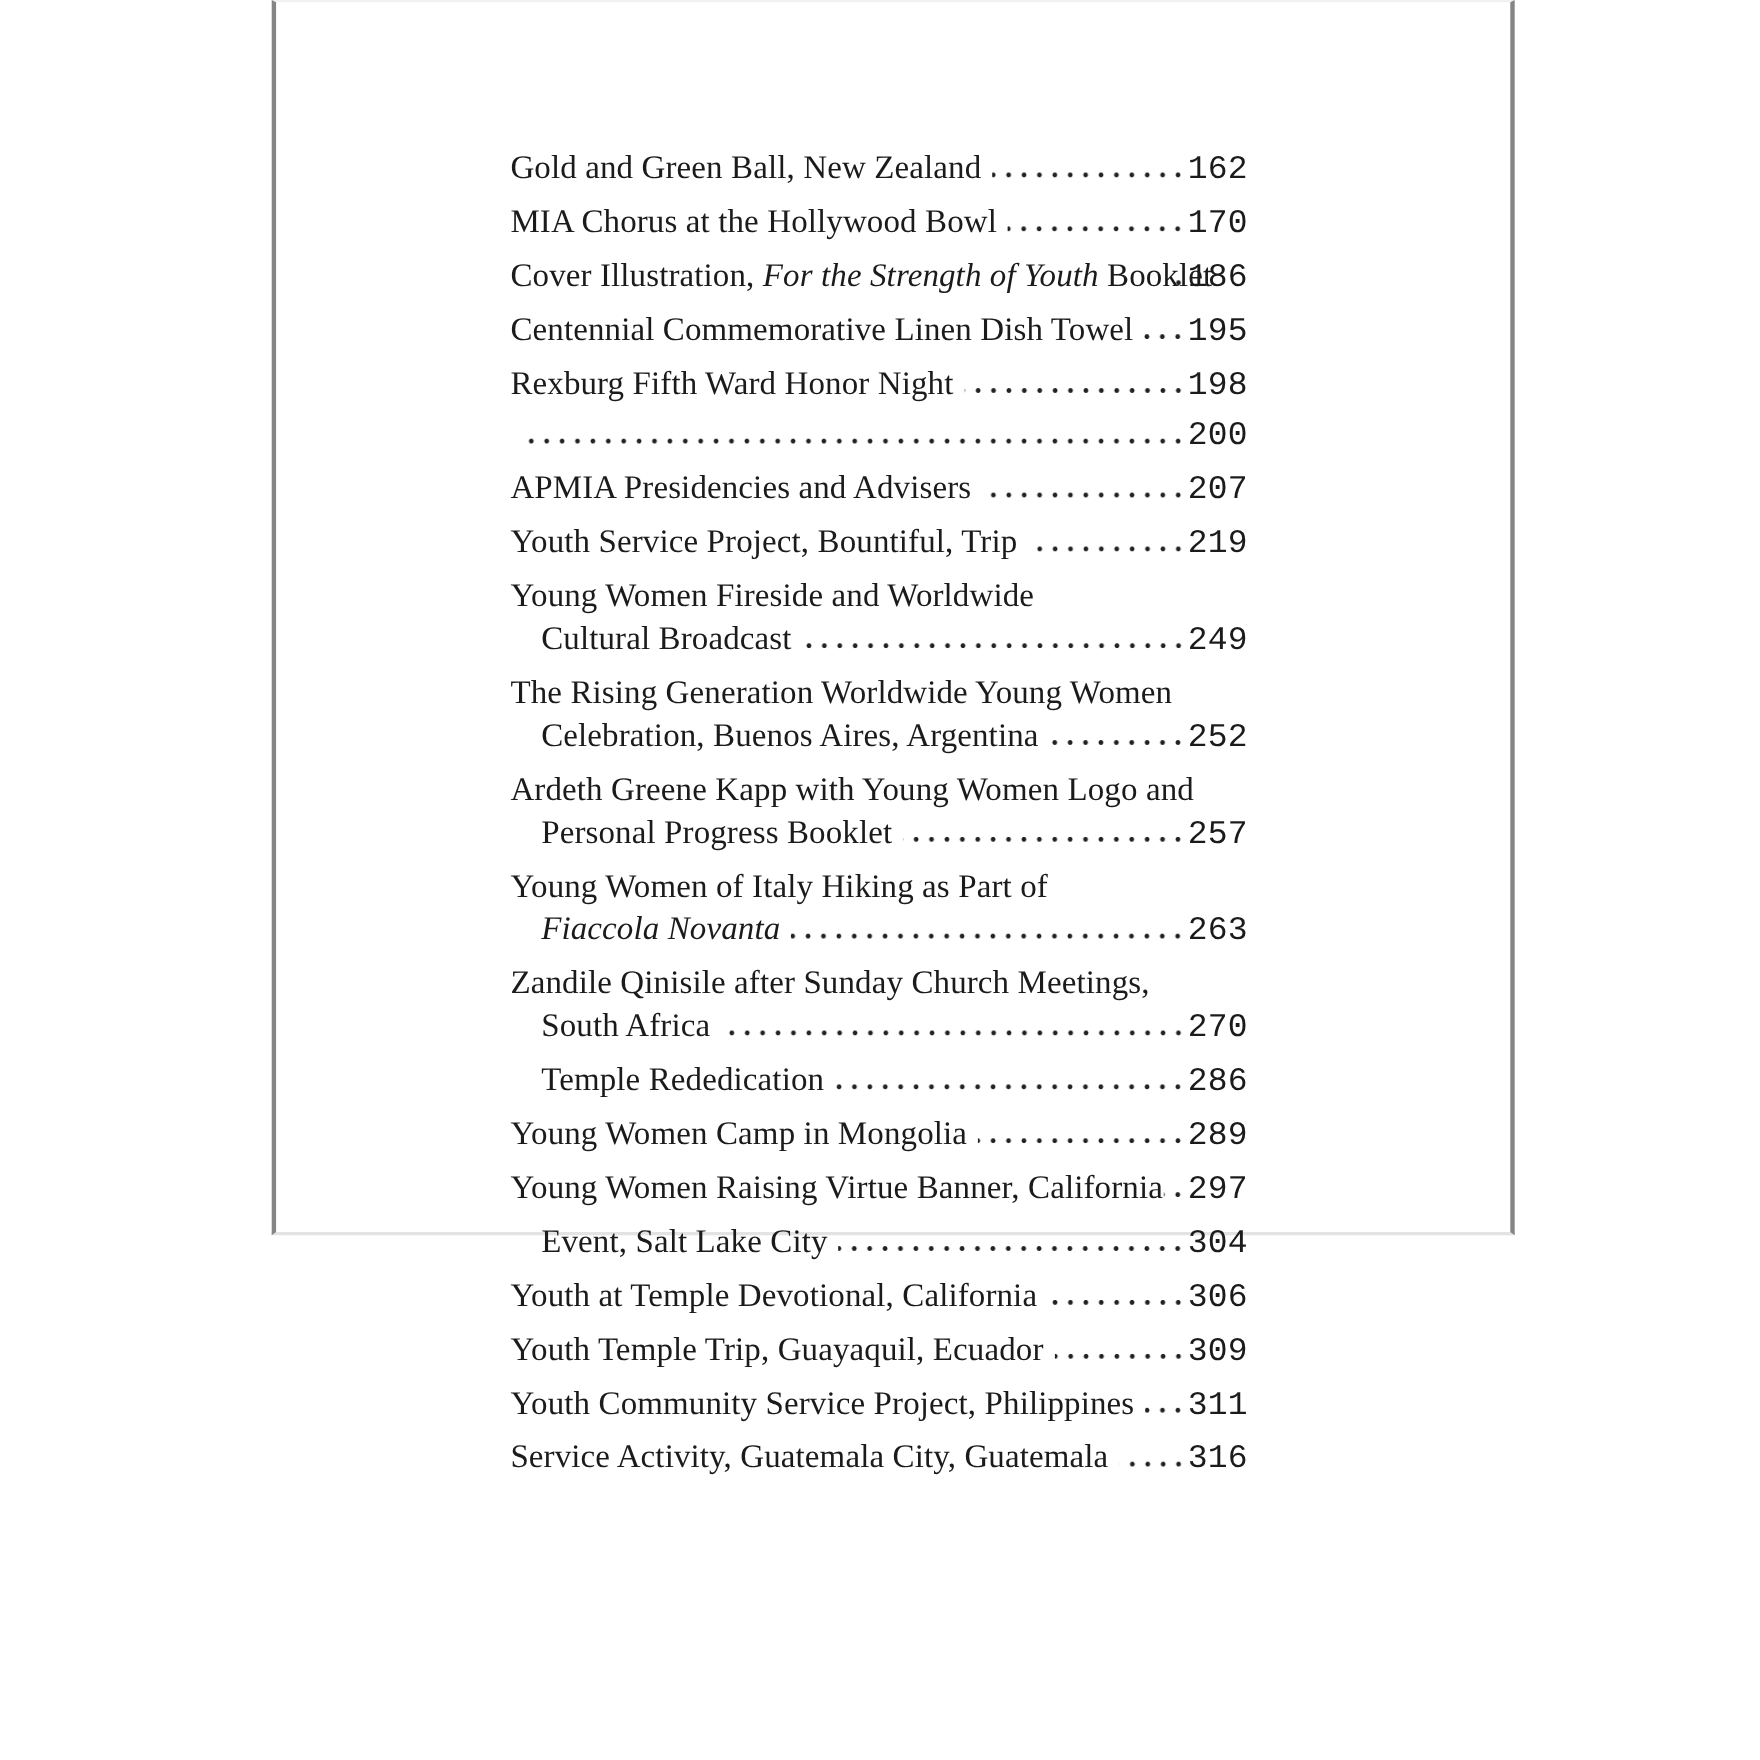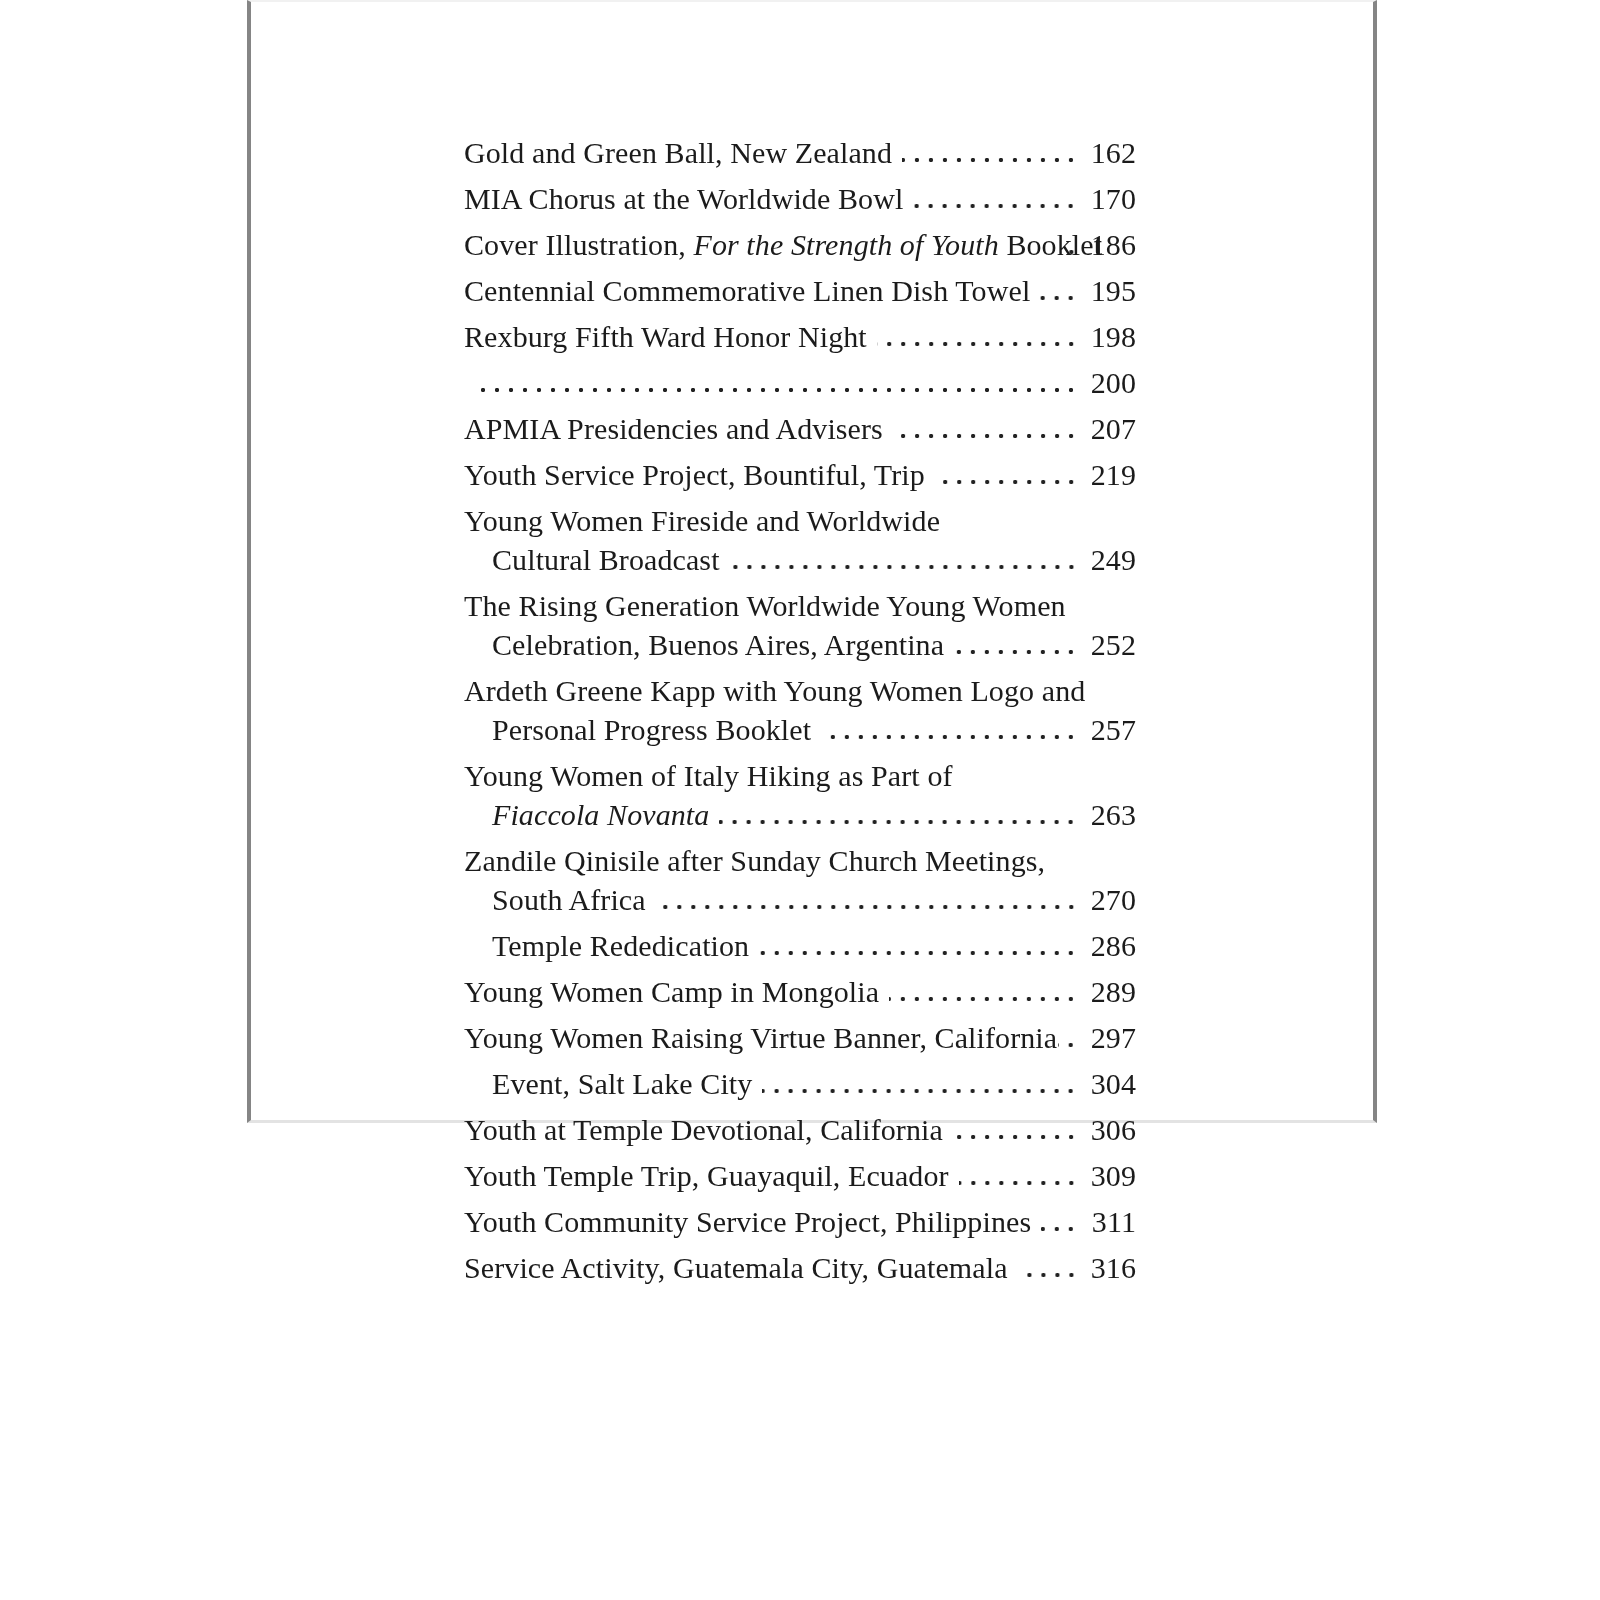--- a/index.html
+++ b/index.html
@@ -47,38 +47,39 @@
     height: 6px;
     margin-left: 10px;
     background-image: radial-gradient(circle, #222222 1.8px, rgba(0,0,0,0) 2.5px);
     background-size: 14px 6px;
     background-repeat: repeat-x;
     background-position: right 14px bottom 0;
   }
   .num {
     flex: 0 0 auto;
     width: 58px;
-    text-align: right;
+    text-align: center;
+    font-family: Liberation Mono, monospace;
   }
 </style>
 </head>
 <body>
 
 <div class="page">
   <div class="content">
       <div class="entry">
         <div class="line">
           <span class="t"><span>Gold and Green Ball, New Zealand</span></span>
           <span class="dots"></span>
           <span class="num">162</span>
         </div>
       </div>
       <div class="entry">
         <div class="line">
-          <span class="t"><span>MIA Chorus at the Worldwide Bowl</span></span>
+          <span class="t"><span>MIA Chorus at the Hollywood Bowl</span></span>
           <span class="dots"></span>
           <span class="num">170</span>
         </div>
       </div>
       <div class="entry">
         <div class="line">
           <span class="t"><span>Cover Illustration, </span><i>For the Strength of Youth</i><span> Booklet</span></span>
           <span class="dots"></span>
           <span class="num">186</span>
         </div>

